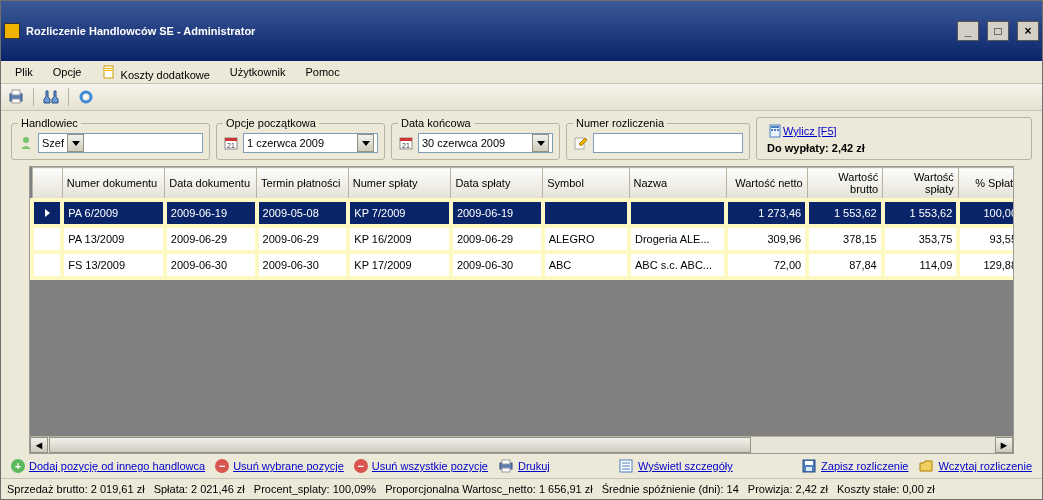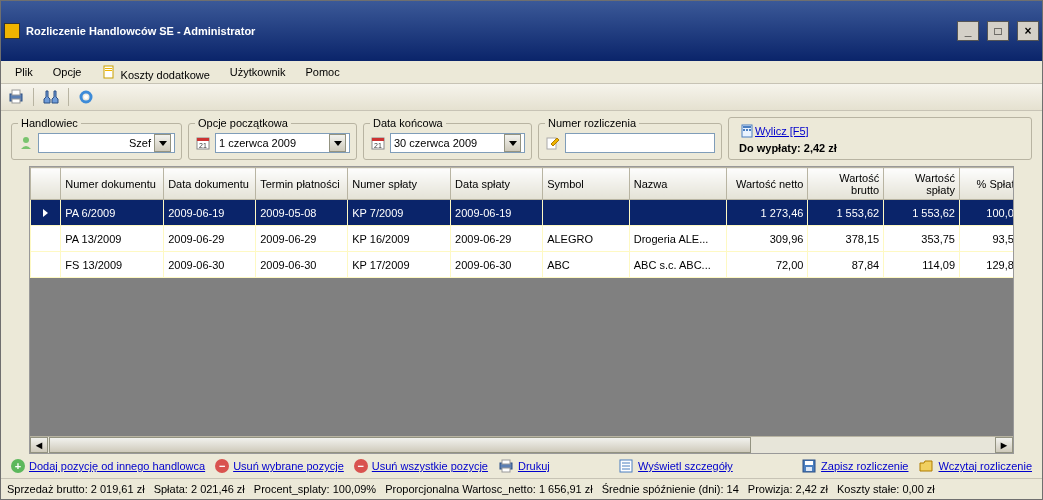--- a/index.html
+++ b/index.html
@@ -11,33 +11,33 @@
   .menubar{height:22px;background:#ECE9D8;display:flex;align-items:center;padding:0 6px;gap:4px;border-bottom:1px solid #c7c3b5}
   .menu-item{padding:2px 8px;cursor:pointer}
   .toolbar{height:26px;background:linear-gradient(#f6f4ec,#e5e1d0);display:flex;align-items:center;padding:0 6px;gap:6px;border-bottom:1px solid #c7c3b5}
   .tool-btn{width:18px;height:18px;display:flex;align-items:center;justify-content:center;cursor:pointer}
   .tool-sep{width:1px;height:18px;background:#b8b4a2;margin:0 2px}
   fieldset{border:1px solid #b8b4a2;border-radius:3px;margin:0;padding:4px 6px 6px;box-sizing:border-box}
   legend{padding:0 3px}
   .filters{display:flex;gap:6px;padding:6px 10px;align-items:stretch}
   .combo,.date-input,.text-input{height:20px;border:1px solid #7f9db9;background:#fff;display:flex;align-items:center;padding:0 3px;box-sizing:border-box}
   .date-input{width:135px}
-  .combo{justify-content:flex-end;width:137px}
+  .combo{justify-content:flex-start;width:165px}
   .drop-btn{width:15px;height:16px;background:linear-gradient(#f2f2ee,#cfcabb);border:1px solid #939381;display:flex;align-items:center;justify-content:center;margin-left:3px}
   .calc-box{flex:1;padding:5px 10px}
   .link{color:#0000cc;text-decoration:underline;cursor:pointer}
   .bold{font-weight:bold}
   .table-wrap{flex:1;margin:0 28px;border:1px solid #999;background:#808080;display:flex;flex-direction:column;overflow:hidden;min-height:0}
   table{border-collapse:collapse;width:1060px}
   th{background:linear-gradient(#fdfdfd,#e4e2d6);border:1px solid #b8b4a2;font-weight:normal;text-align:left;padding:2px 4px;height:32px;vertical-align:middle;box-sizing:border-box}
   th.num{text-align:right}
   .rowsel{width:28px}
   tbody tr{background:#fff}
   tbody tr.selected{background:#0A246A;color:#fff}
-  td{border:1px solid #fef9c3;padding:2px 4px;height:26px;box-sizing:border-box;white-space:nowrap;overflow:hidden}
+  td{border:4px solid #fef9c3;padding:2px 4px;height:26px;box-sizing:border-box;white-space:nowrap;overflow:hidden}
   td.num{text-align:right}
   .scroll-area{flex:1;overflow:hidden;background:#808080}
   .h-scroll{height:16px;background:#e7e5d9;border-top:1px solid #b8b4a2;display:flex;align-items:center}
   .h-scroll .arrow{width:16px;height:14px;background:linear-gradient(#f2f2ee,#cfcabb);border:1px solid #939381;display:flex;align-items:center;justify-content:center;cursor:pointer}
   .h-scroll .thumb{height:14px;background:linear-gradient(#f2f2ee,#cfcabb);border:1px solid #939381;width:700px;margin-left:1px}
   .actionbar{height:24px;display:flex;align-items:center;padding:0 10px;gap:10px;background:#ECE9D8}
   .action{display:flex;align-items:center;gap:4px;cursor:pointer}
   .action .link{white-space:nowrap}
   .circle{width:14px;height:14px;border-radius:50%;display:inline-flex;align-items:center;justify-content:center;color:#fff;font-weight:bold;font-size:11px;line-height:1}
   .green{background:#5cb85c}

